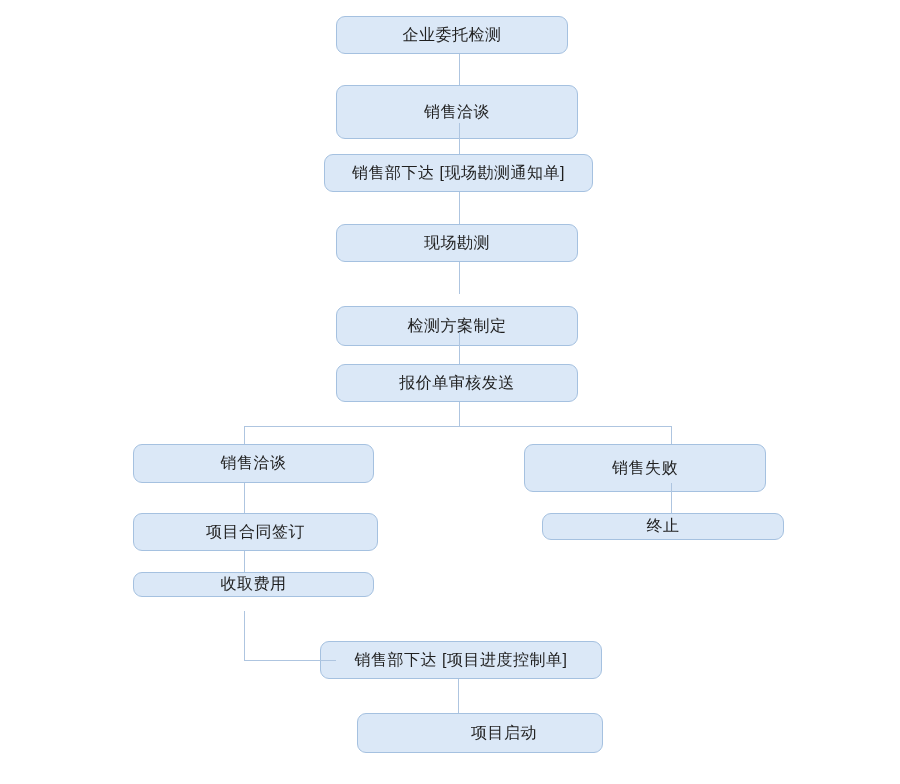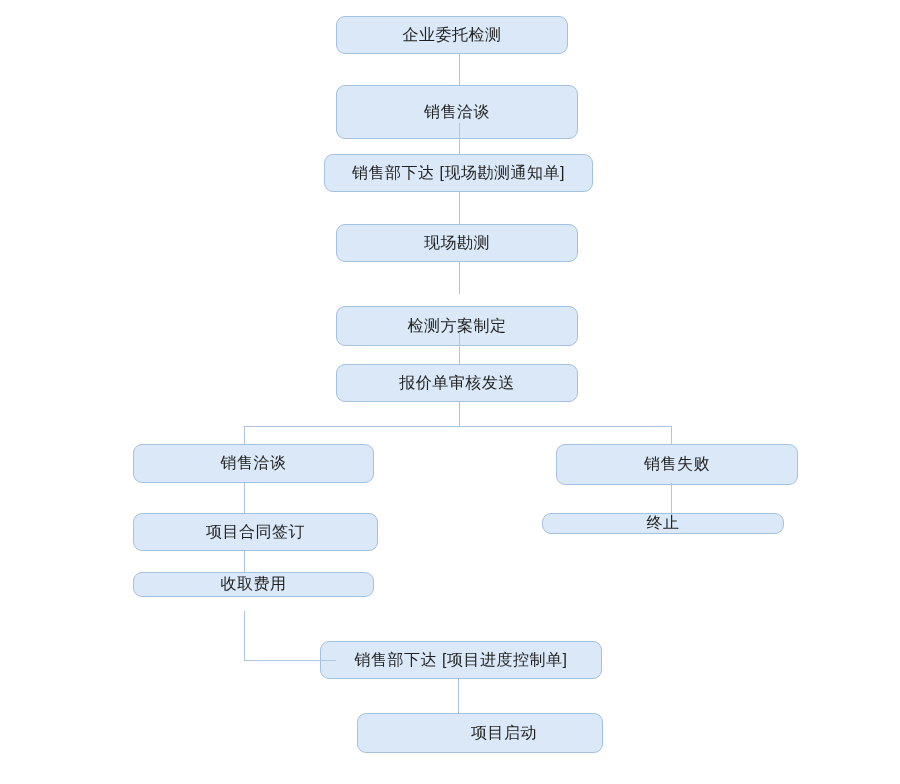--- a/index.html
+++ b/index.html
@@ -58,23 +58,23 @@
   <div class="node" style="left:336px; top:306px; width:242px; height:40px;">检测方案制定</div>
 
   <div class="node" style="left:336px; top:364px; width:242px; height:38px;">报价单审核发送</div>
 
   <div class="node" style="left:133px; top:444px; width:241px; height:39px;">销售洽谈</div>
 
   <div class="node" style="left:133px; top:513px; width:245px; height:38px;">项目合同签订</div>
 
   <div class="node" style="left:133px; top:572px; width:241px; height:25px;">收取费用</div>
 
-  <div class="node" style="left:556px; top:444px; width:242px; height:41px;">销售失败</div>
+  <div class="node" style="left:524px; top:444px; width:242px; height:48px;">销售失败</div>
 
-  <div class="node" style="left:542px; top:513px; width:242px; height:21px;font-family:Liberation Serif, serif;">终止</div>
+  <div class="node" style="left:542px; top:513px; width:242px; height:27px;font-family:Liberation Serif, serif;">终止</div>
 
   <div class="node" style="left:320px; top:641px; width:282px; height:38px;">销售部下达 [项目进度控制单]</div>
 
   <div class="node" style="left:357px; top:713px; width:246px; height:40px;padding-left:48px;">项目启动</div>
 
   <div class="edge v" style="left:459px; top:54px;  height:31px;"></div>
   <div class="edge v" style="left:459px; top:123px; height:31px;"></div>
   <div class="edge v" style="left:459px; top:192px; height:32px;"></div>
   <div class="edge v" style="left:459px; top:262px; height:32px;"></div>
   <div class="edge v" style="left:459px; top:332px; height:32px;"></div>

